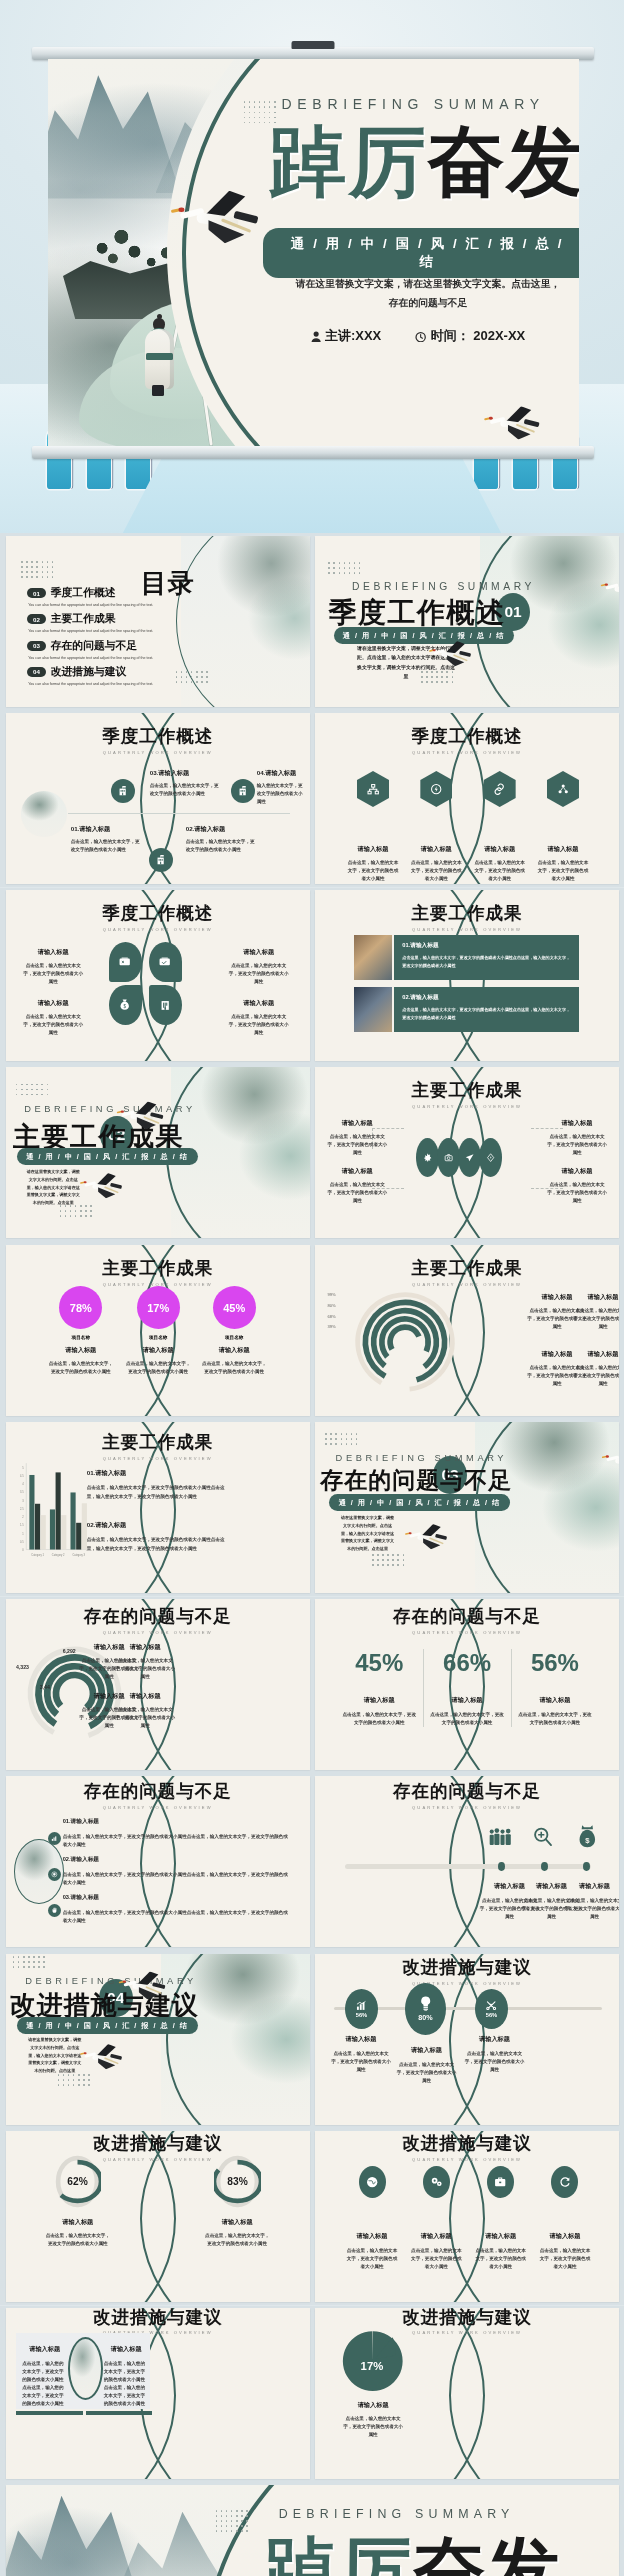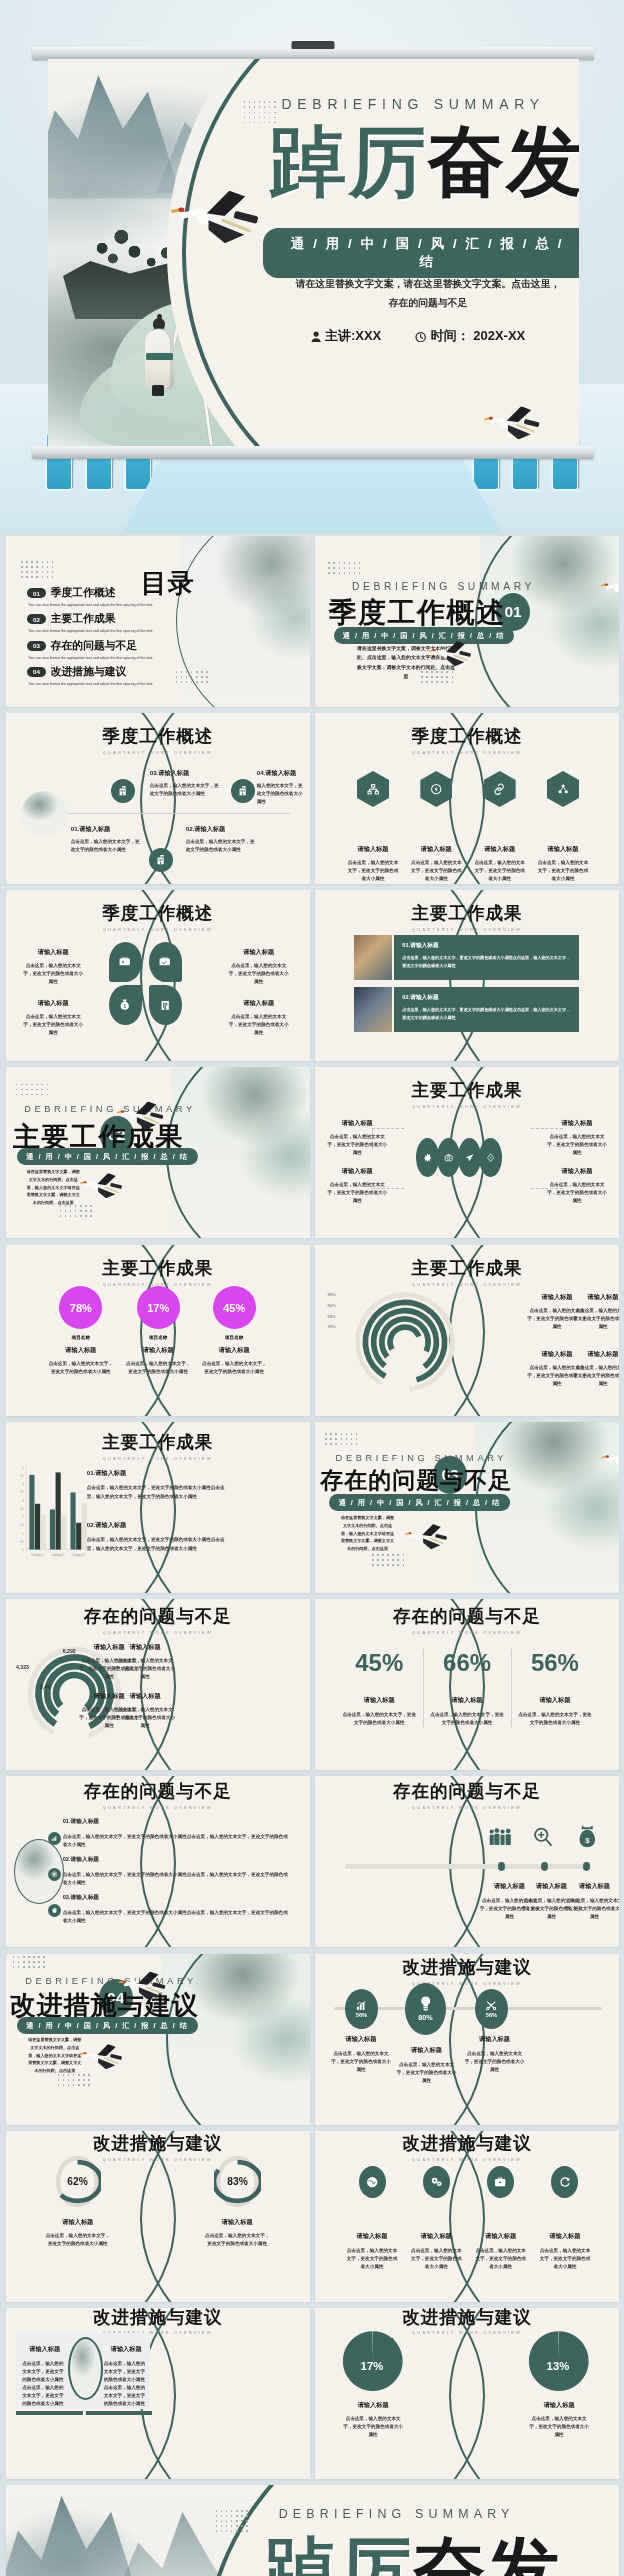--- a/index.html
+++ b/index.html
@@ -1535,29 +1535,20 @@
   <div style="position:absolute;left:19.6px;top:17.5px;width:263px;display:flex;justify-content:space-between;">
     <div style="width:77px;text-align:center;">
       <svg width="62" height="67" viewBox="0 0 120 130" style="margin:0 auto;display:block;">
         <path d="M60 68 L60 10 A58 58 0 1 1 59 10 Z" fill="#3d655e"></path>
         <path d="M64 64 L98 22 A52 52 0 0 1 103 57 Z" fill="#3d655e"></path>
         <text x="58" y="86" text-anchor="middle" font-size="22" font-weight="bold" fill="#fff" font-family="Liberation Sans">17%</text>
       </svg>
       <div class="h-sm" style="margin-top:8.2px;">请输入标题</div>
       <div class="p-sm" style="margin-top:5.7px;padding:0 7.2px;">点击这里，输入您的文本文字，更改文字的颜色或者大小属性</div>
     </div>
-    <div style="width:77px;text-align:center;">
-      <svg width="62" height="67" viewBox="0 0 120 130" style="margin:0 auto;display:block;">
-        <path d="M60 68 L60 10 A58 58 0 1 1 59 10 Z" fill="#3d655e"></path>
-        <path d="M66 64 L104 30 A52 52 0 0 1 108 58 Z" fill="#3d655e"></path>
-        <text x="58" y="86" text-anchor="middle" font-size="22" font-weight="bold" fill="#fff" font-family="Liberation Sans">13%</text>
-      </svg>
-      <div class="h-sm" style="margin-top:8.2px;">请输入标题</div>
-      <div class="p-sm" style="margin-top:5.7px;padding:0 7.2px;">点击这里，输入您的文本文字，更改文字的颜色或者大小属性</div>
-    </div>
   </div>
 </div>
 
 <div class="row-bg" style="top:2483px;height:360px;"></div>
 <div class="slide wide" style="left:5.7px;top:2485px;height:354px;">
   <div class="ink" style="width:319px;">
     <div class="mtn" style="left:-15.5px;top:0;width:155px;height:134px;clip-path:polygon(0 100%,18% 34%,33% 56%,46% 8%,62% 48%,78% 20%,100% 100%);"></div>
     <div class="mtn" style="left:103px;top:10.3px;width:134px;height:118px;clip-path:polygon(0 100%,22% 40%,40% 62%,55% 14%,74% 52%,100% 100%);opacity:.75;"></div>
 
   </div>

